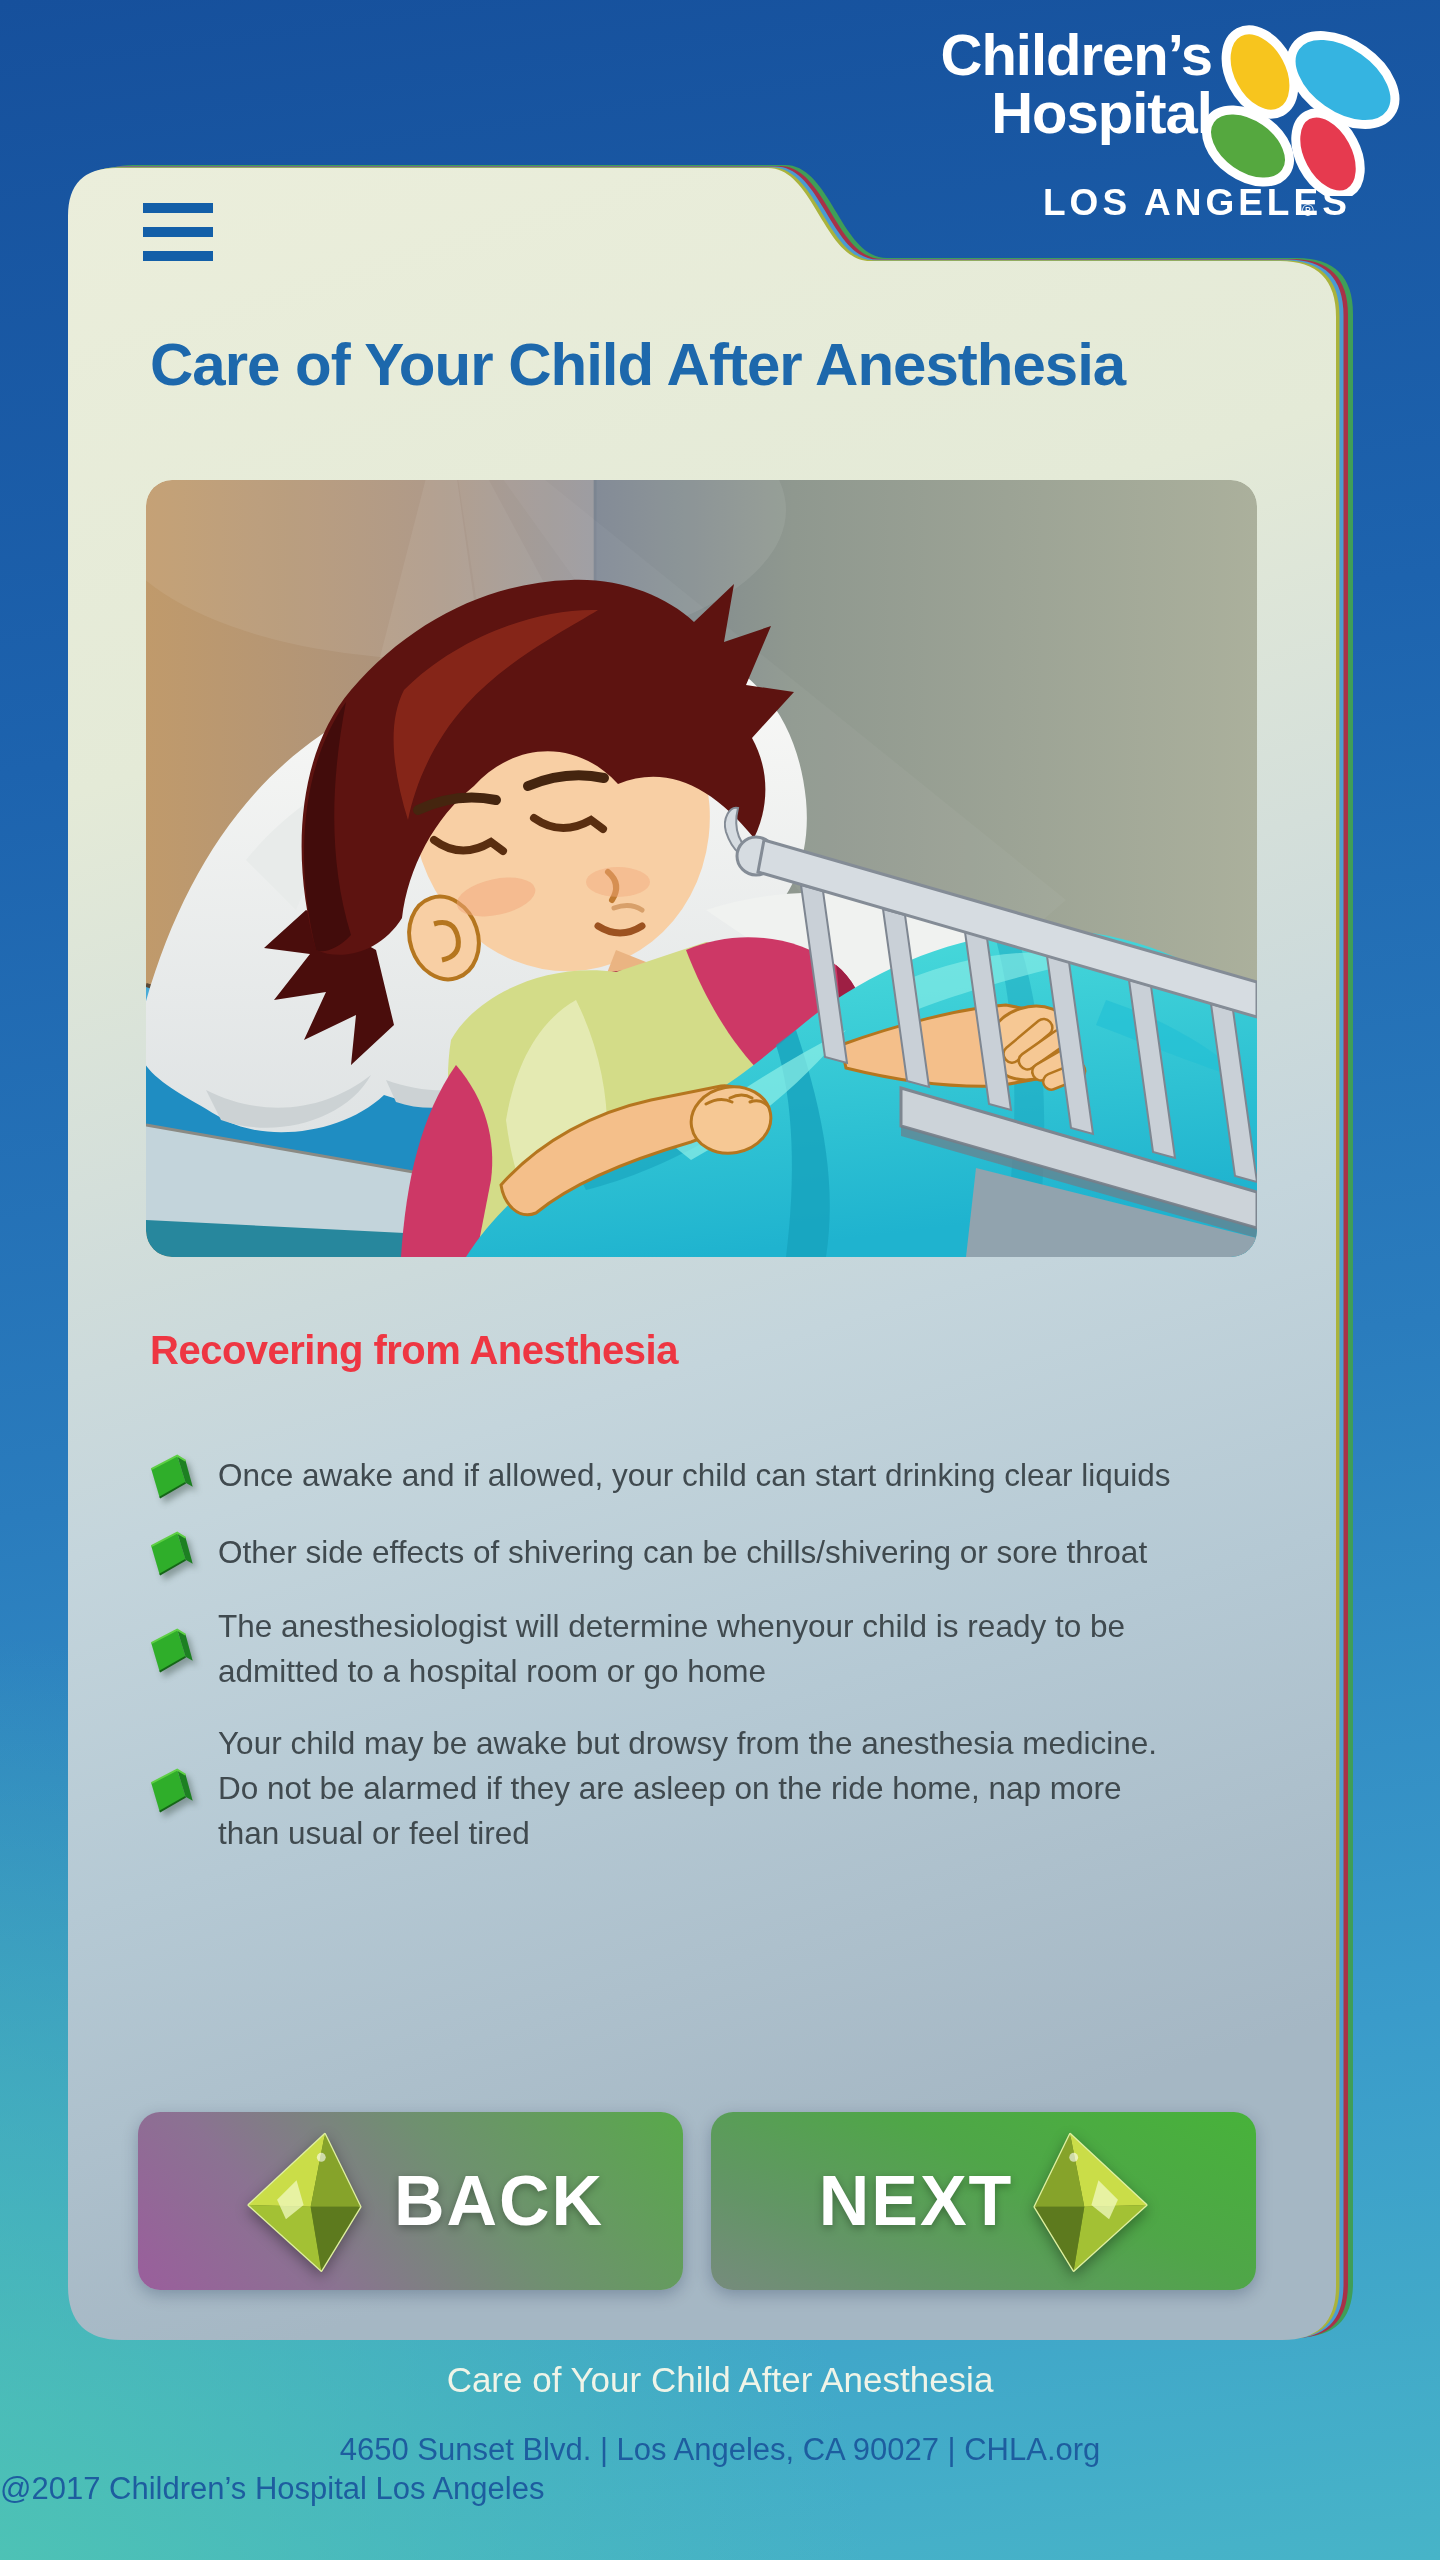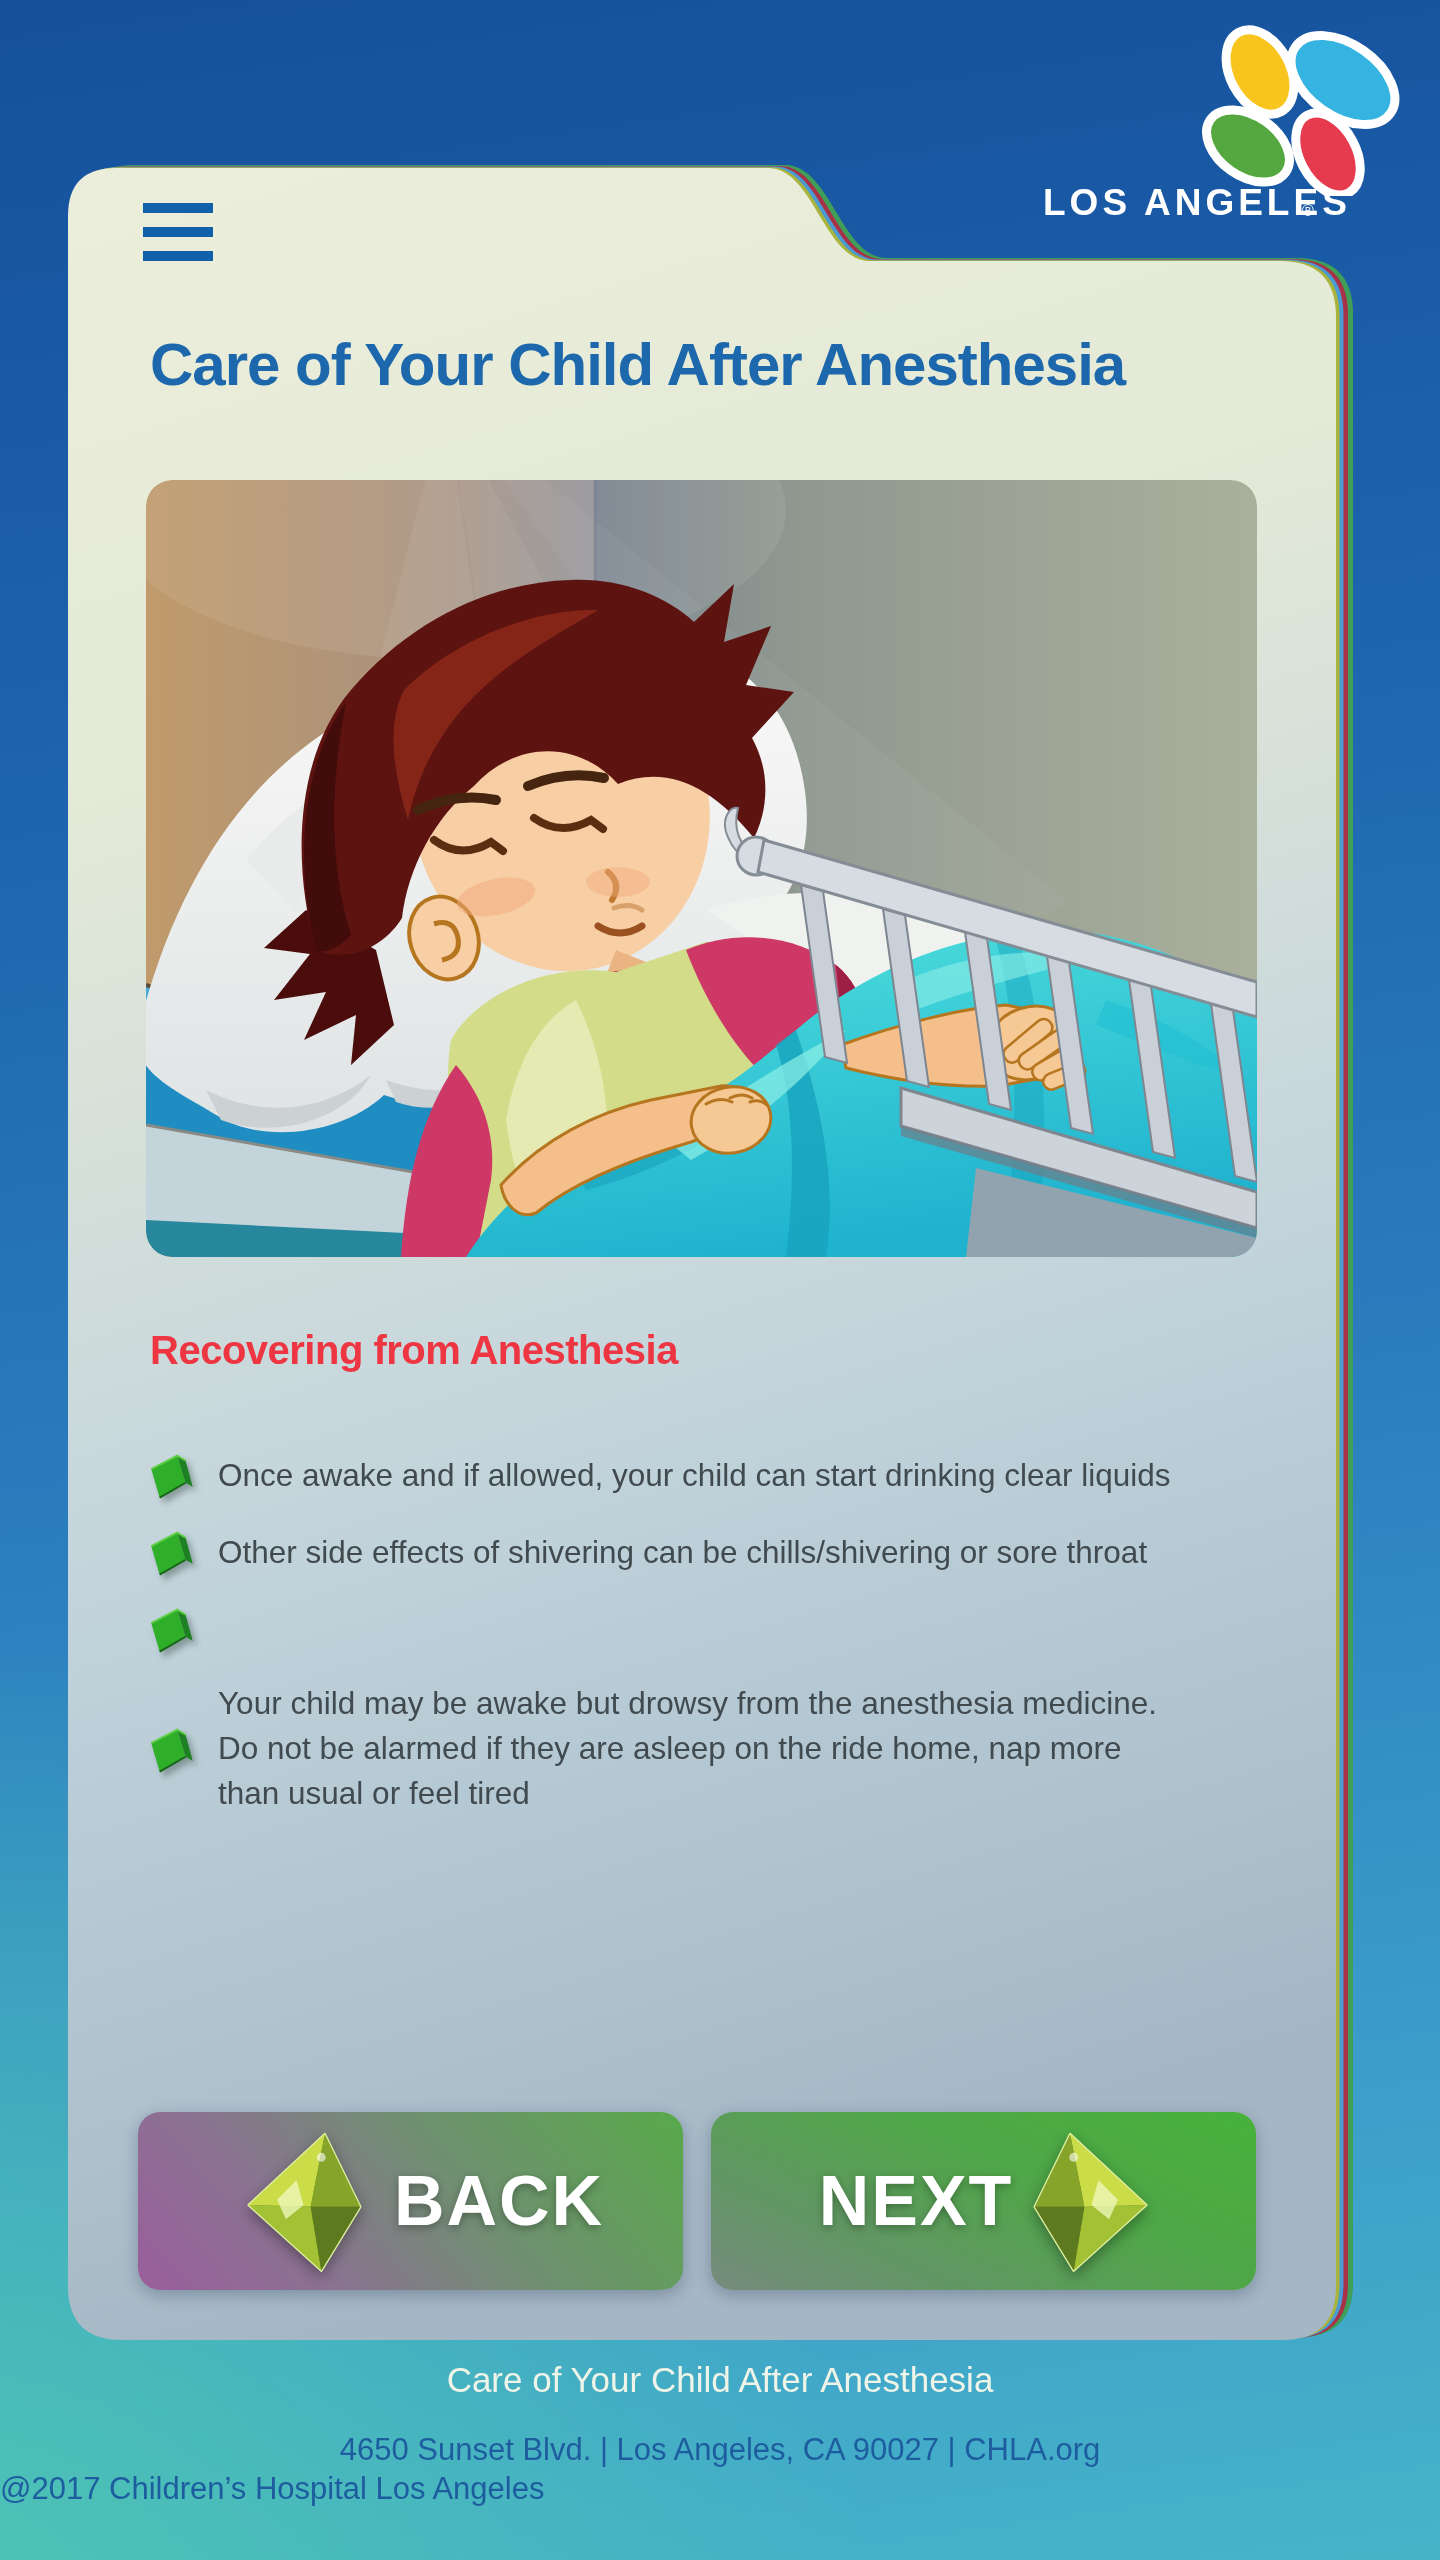--- a/index.html
+++ b/index.html
@@ -46,20 +46,24 @@
   .footer-title{position:absolute;left:0;top:2360px;width:1440px;text-align:center;font-size:35px;color:#eff4e8;}
   .footer-address{position:absolute;left:0;top:2432px;width:1440px;text-align:center;font-size:31px;color:#1d5d9f;}
   .footer-copyright{position:absolute;left:0;top:2471px;width:1440px;text-align:left;font-size:31px;color:#1d5d9f;}
 </style>
 </head>
 <body>
 
 <div class="bg"></div>
 
 <div class="logo">
+  <div class="logo-lines">
+    <div>Children’s</div>
+    <div>Hospital</div>
+  </div>
   <div class="logo-la">LOS ANGELES</div>
   <svg class="logo-butterfly" width="205" height="172" viewBox="0 0 205 172">
     <ellipse cx="62" cy="48" rx="30" ry="45" fill="#f7c51e" stroke="#ffffff" stroke-width="9" transform="rotate(-28 62 48)"></ellipse>
     <ellipse cx="50" cy="122" rx="46" ry="30" fill="#55a83f" stroke="#ffffff" stroke-width="9" transform="rotate(35 50 122)"></ellipse>
     <ellipse cx="145" cy="56" rx="58" ry="36" fill="#35b4e1" stroke="#ffffff" stroke-width="9" transform="rotate(35 145 56)"></ellipse>
     <ellipse cx="130" cy="130" rx="28" ry="44" fill="#e63a4f" stroke="#ffffff" stroke-width="9" transform="rotate(-28 130 130)"></ellipse>
   </svg>
   <div class="logo-reg">®</div>
 </div>
 
@@ -230,20 +234,22 @@
       </svg>
     <div class="txt">Other side effects of shivering can be chills/shivering or sore throat</div>
   </div>
   <div class="bullet">
     <svg viewBox="0 0 68 74">
         <polygon points="2,28 42,7 55,49 15,72" fill="#2fae2a"></polygon>
         <polygon points="42,7 55,15 66,55 55,49" fill="#1d8022"></polygon>
         <polyline points="2,28 42,7 55,15" stroke="#5ecf45" stroke-width="3" fill="none"></polyline>
         <polyline points="15,72 55,49" stroke="#156617" stroke-width="3" fill="none"></polyline>
       </svg>
+    <div class="txt">The anesthesiologist will determine whenyour child is ready to be
+admitted to a hospital room or go home</div>
   </div>
   <div class="bullet">
     <svg viewBox="0 0 68 74">
         <polygon points="2,28 42,7 55,49 15,72" fill="#2fae2a"></polygon>
         <polygon points="42,7 55,15 66,55 55,49" fill="#1d8022"></polygon>
         <polyline points="2,28 42,7 55,15" stroke="#5ecf45" stroke-width="3" fill="none"></polyline>
         <polyline points="15,72 55,49" stroke="#156617" stroke-width="3" fill="none"></polyline>
       </svg>
     <div class="txt">Your child may be awake but drowsy from the anesthesia medicine.
 Do not be alarmed if they are asleep on the ride home, nap more

